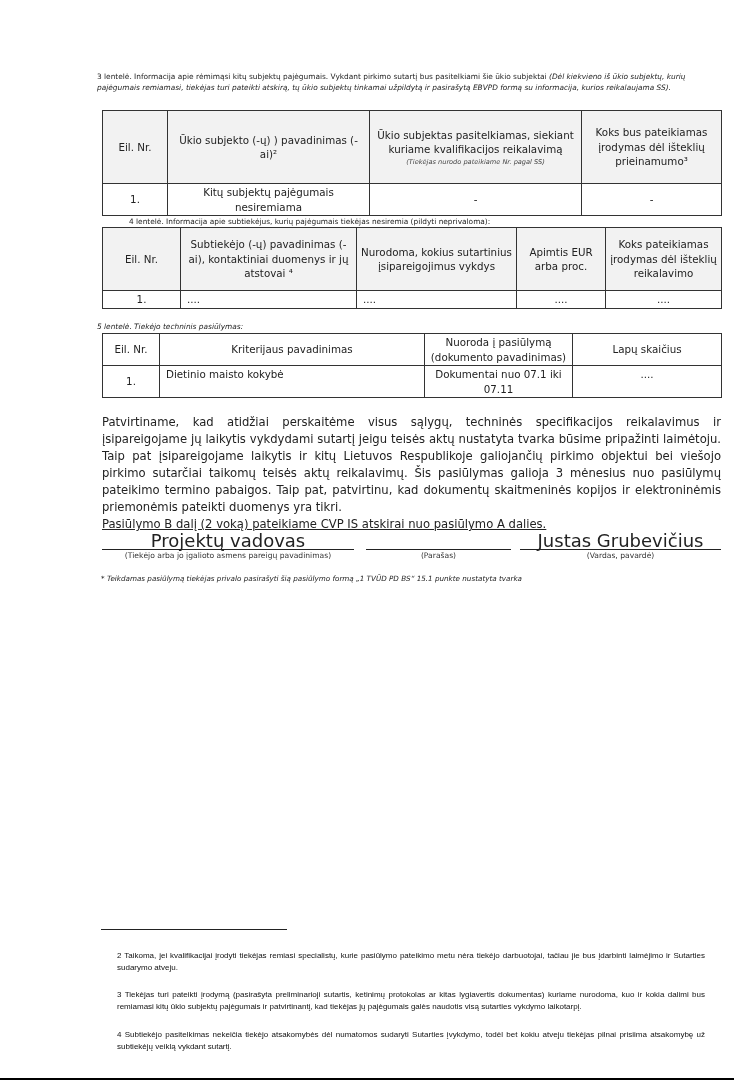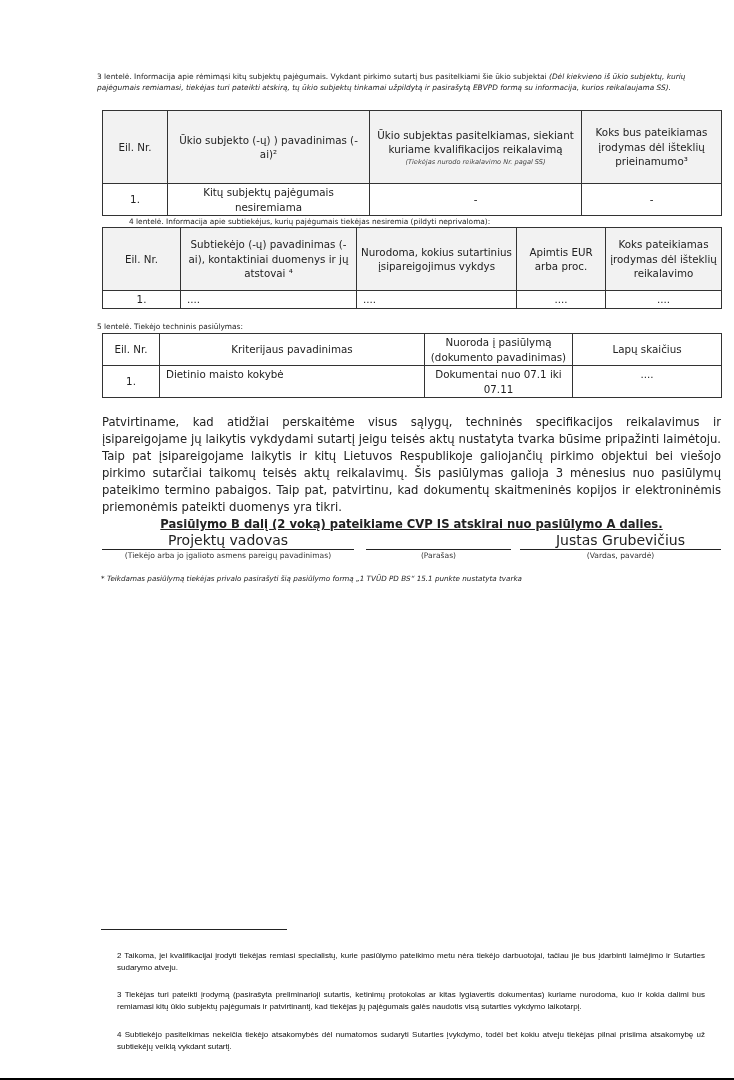--- a/index.html
+++ b/index.html
@@ -10,23 +10,23 @@
   .caption .ital { font-style: italic; }
   table.tbl { position: absolute; border-collapse: collapse; table-layout: fixed;
               font-family: "DejaVu Sans", sans-serif; color: #222; }
   table.tbl td { border: 1px solid #333; text-align: center; vertical-align: middle;
                  padding: 1px 3px; font-size: 10.3px; line-height: 14.5px; }
   table.tbl td.left { text-align: left; vertical-align: top; padding-left: 6px; }
   table.tbl tr.hdr td.shade { background: #f2f2f2; }
   .note { display: block; font-size: 6.6px; font-style: italic; line-height: 10px; color: #444; }
   .para { position: absolute; left: 102px; width: 619px; top: 414px;
           font-size: 11.6px; line-height: 17px; text-align: justify; color: #222; }
-  .para .strong { font-weight: bold; text-decoration: underline; display: block; text-align: center; }
+  .para .strong { font-weight: normal; text-decoration: underline; display: block; text-align: left; }
   .sig { position: absolute; top: 532px; text-align: center; }
-  .sig .val { font-size: 14px; height: 17px; line-height: 17px; color: #222; }
+  .sig .val { font-size: 18px; height: 17px; line-height: 17px; color: #222; }
   .sig .line { border-top: 1px solid #222; }
   .sig .lbl { font-size: 7.6px; line-height: 11px; color: #333; }
   .foot-note { position: absolute; left: 101px; top: 574px; font-size: 7.2px; color: #222; font-style: italic; }
   .fn-rule { position: absolute; left: 101px; top: 929px; width: 186px; border-top: 1px solid #222; }
   .footnotes { position: absolute; left: 101px; top: 934px; width: 620px;
                font-family: "Liberation Sans", sans-serif; font-size: 8px; line-height: 11.7px;
                text-align: justify; color: #111; }
   .footnotes p { margin: 16px; }
   .bottom-rule { position: absolute; left: 0; top: 1078px; width: 734px; border-top: 2px solid #000; }
 </style>
@@ -45,21 +45,21 @@
         <col style="width:202px">
         <col style="width:212px">
         <col style="width:140px">
       </colgroup>
     <tbody>
         <tr class="hdr" style="height:73px;">
       <td class="shade">Eil. Nr.</td>
       <td class="shade">Ūkio subjekto (-ų) ) pavadinimas (-ai)²</td>
       <td class="shade">
         <span>Ūkio subjektas pasitelkiamas, siekiant kuriame kvalifikacijos reikalavimą</span>
-        <span class="note">(Tiekėjas nurodo reikalavimo Nr. pagal SS)</span>
+        <span class="note">(Tiekėjas nurodo pateikiame Nr. pagal SS)</span>
       </td>
       <td class="shade">Koks bus pateikiamas įrodymas dėl išteklių prieinamumo³</td>
     </tr>
     <tr style="height:17px;">
       <td>1.</td>
       <td>Kitų subjektų pajėgumais nesiremiama</td>
       <td>-</td>
       <td>-</td>
     </tr>
   </tbody>
@@ -86,21 +86,21 @@
     <tr style="height:16px;">
       <td>1.</td>
       <td class="left">....</td>
       <td class="left">....</td>
       <td>....</td>
       <td>....</td>
     </tr>
   </tbody>
     </table>
 
-  <div class="caption" style="top:321px;">5 lentelė. Tiekėjo techninis pasiūlymas:</div>
+  <div class="caption" style="top:321px;font-style:italic;">5 lentelė. Tiekėjo techninis pasiūlymas:</div>
 
   <table class="tbl" style="left:102px; top:333px; width:619px;">
     <colgroup>
         <col style="width:57px">
         <col style="width:265px">
         <col style="width:148px">
         <col style="width:149px">
       </colgroup>
     <tbody>
         <tr style="height:32px;">

